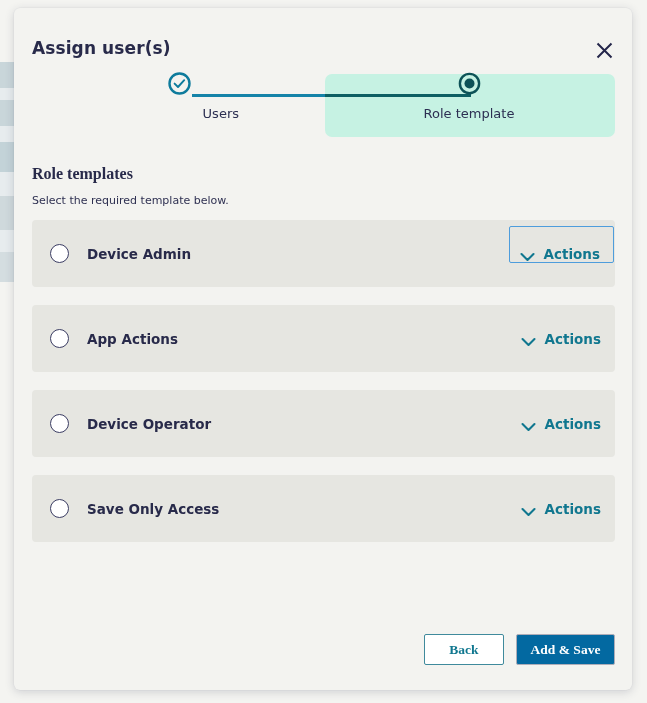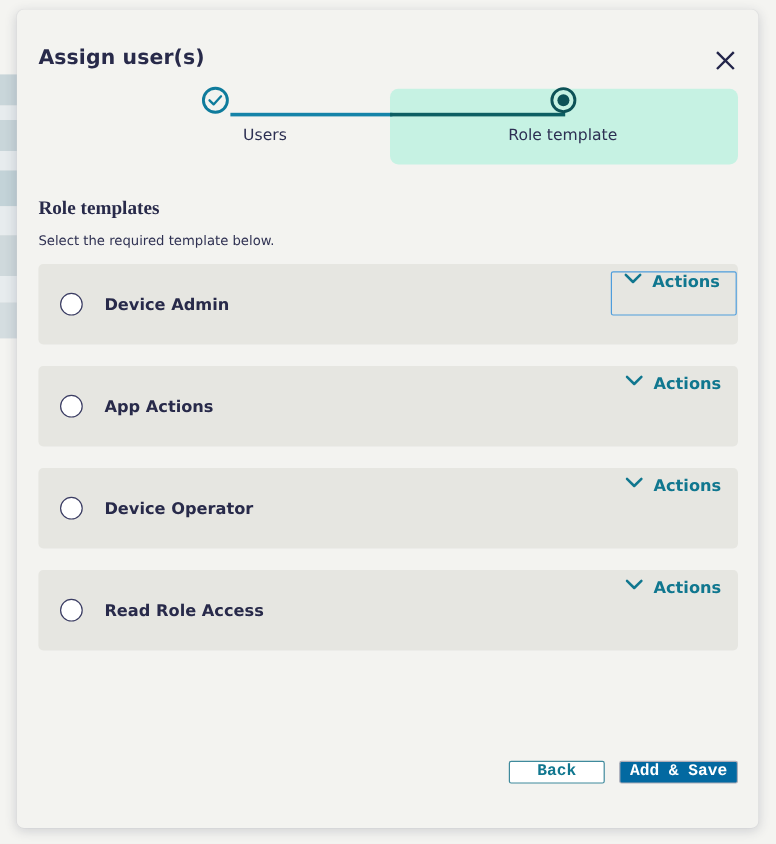--- a/index.html
+++ b/index.html
@@ -198,21 +198,21 @@
     font-weight: 700;
     color: #282a4a;
   }
   .actions-btn {
     position: absolute;
     right: 0;
     top: 6px;
     height: 37px;
     padding: 0 13px 0 10px;
     display: flex;
-    align-items: flex-start;
+    align-items: flex-end;
     gap: 9px;
     background: transparent;
     border: 1.5px solid transparent;
     border-radius: 2px;
     cursor: pointer;
     font-family: inherit;
   }
   .actions-btn.focused {
     border-color: #4e9ddc;
     right: 1px;
@@ -228,24 +228,24 @@
   .footer {
     position: absolute;
     left: 0;
     right: 0;
     bottom: 0;
     height: 72px;
   }
   .btn {
     position: absolute;
     top: 16px;
-    height: 19px;
+    height: 31px;
     font-size: 13.5px;
     font-weight: 700;
-    font-family: Liberation Mono, monospace;
+    font-family: Liberation Serif, serif;
     border-radius: 2px;
     cursor: pointer;
     display: flex;
     align-items: center;
     justify-content: center;
   }
   .btn-back {
     right: 128px;
     width: 80px;
     background: #ffffff;
@@ -348,21 +348,21 @@
         <button class="actions-btn">
           <svg class="chev" width="15" height="10" viewBox="0 0 15 10" aria-hidden="true">
             <path d="M1.5 2 L7.5 8 L13.5 2" fill="none" stroke="#10778f" stroke-width="2.1" stroke-linecap="round" stroke-linejoin="round"></path>
           </svg>
           <span class="actions-label">Actions</span>
         </button>
       </div>
 
       <div class="template-row">
         <span class="radio"></span>
-        <span class="template-name">Read Role Access</span>
+        <span class="template-name">Save Only Access</span>
         <button class="actions-btn">
           <svg class="chev" width="15" height="10" viewBox="0 0 15 10" aria-hidden="true">
             <path d="M1.5 2 L7.5 8 L13.5 2" fill="none" stroke="#10778f" stroke-width="2.1" stroke-linecap="round" stroke-linejoin="round"></path>
           </svg>
           <span class="actions-label">Actions</span>
         </button>
       </div>
 
     </div>
 

